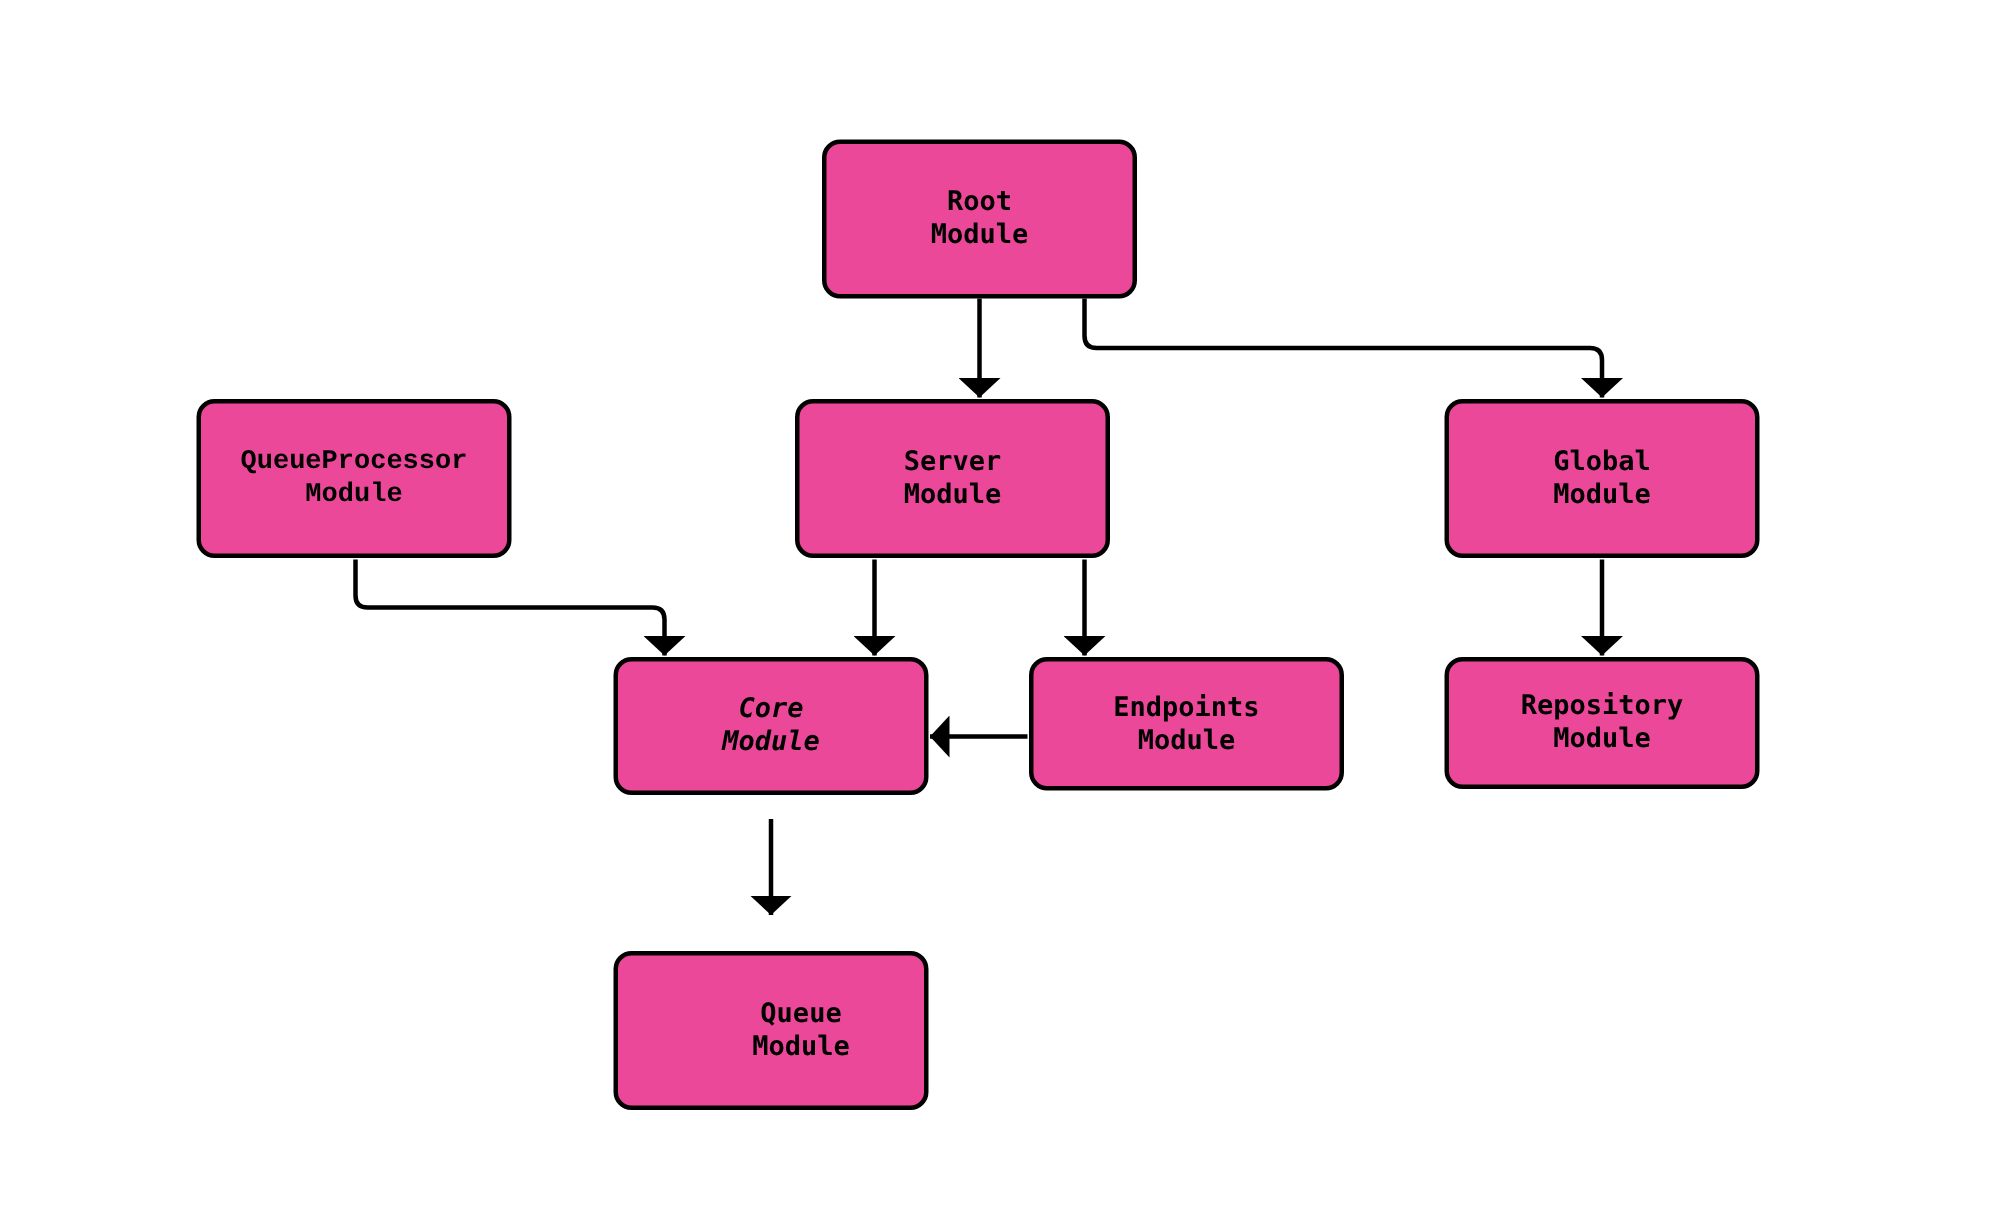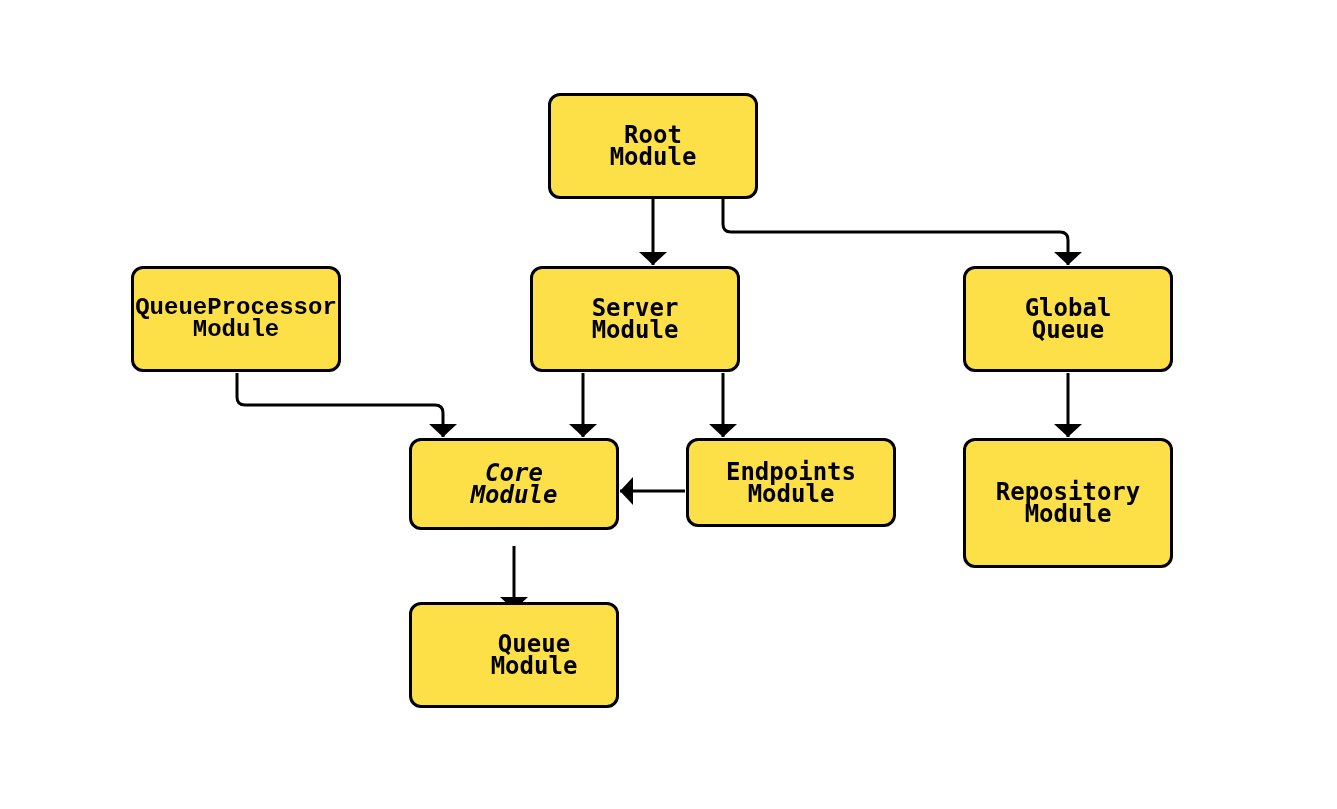--- a/index.html
+++ b/index.html
@@ -26,42 +26,42 @@
   .edge {
     fill: none;
     stroke: #000000;
     stroke-width: 3;
   }
   .node {
     position: absolute;
     width: 210px;
     height: 106px;
     box-sizing: border-box;
-    background: #fde047;
+    background: #ec4899;
     border: 3px solid #000000;
     border-radius: 12px;
     display: flex;
     align-items: center;
     justify-content: center;
     text-align: center;
     font-family: "DejaVu Sans Mono", "Liberation Mono", monospace;
     font-weight: bold;
-    font-size: 24px;
+    font-size: 18px;
     line-height: 22px;
     color: #000000;
     white-space: pre-line;
   }
   #n-root          { left: 548px; top: 93px;  }
   #n-queueprocessor{ left: 131px; top: 266px; font-family: Liberation Mono, monospace; }
   #n-server        { left: 530px; top: 266px; }
   #n-global        { left: 963px; top: 266px; }
   #n-core          { left: 409px; top: 438px; height: 92px; font-style: italic; }
   #n-endpoints     { left: 686px; top: 438px; height: 89px; }
-  #n-repository    { left: 963px; top: 438px; height: 130px; }
-  #n-queue         { left: 409px; top: 602px; padding-left: 40px; }
+  #n-repository    { left: 963px; top: 438px; height: 88px; }
+  #n-queue         { left: 409px; top: 634px; padding-left: 40px; }
 </style>
 </head>
 <body>
 
 <div class="canvas">
 
   <svg class="edges-layer" viewBox="0 0 1337 809" xmlns="http://www.w3.org/2000/svg">
     <defs>
       <marker id="arrowhead" markerUnits="userSpaceOnUse" markerWidth="14" markerHeight="28" viewBox="0 0 14 28" refX="13" refY="14" orient="auto">
         <path d="M0,0 L13,14 L0,28 Z" fill="#000000"></path>
@@ -81,21 +81,21 @@
   <div class="node" id="n-root">Root
 Module</div>
 
   <div class="node" id="n-queueprocessor">QueueProcessor
 Module</div>
 
   <div class="node" id="n-server">Server
 Module</div>
 
   <div class="node" id="n-global">Global
-Queue</div>
+Module</div>
 
   <div class="node" id="n-core">Core
 Module</div>
 
   <div class="node" id="n-endpoints">Endpoints
 Module</div>
 
   <div class="node" id="n-repository">Repository
 Module</div>
 

